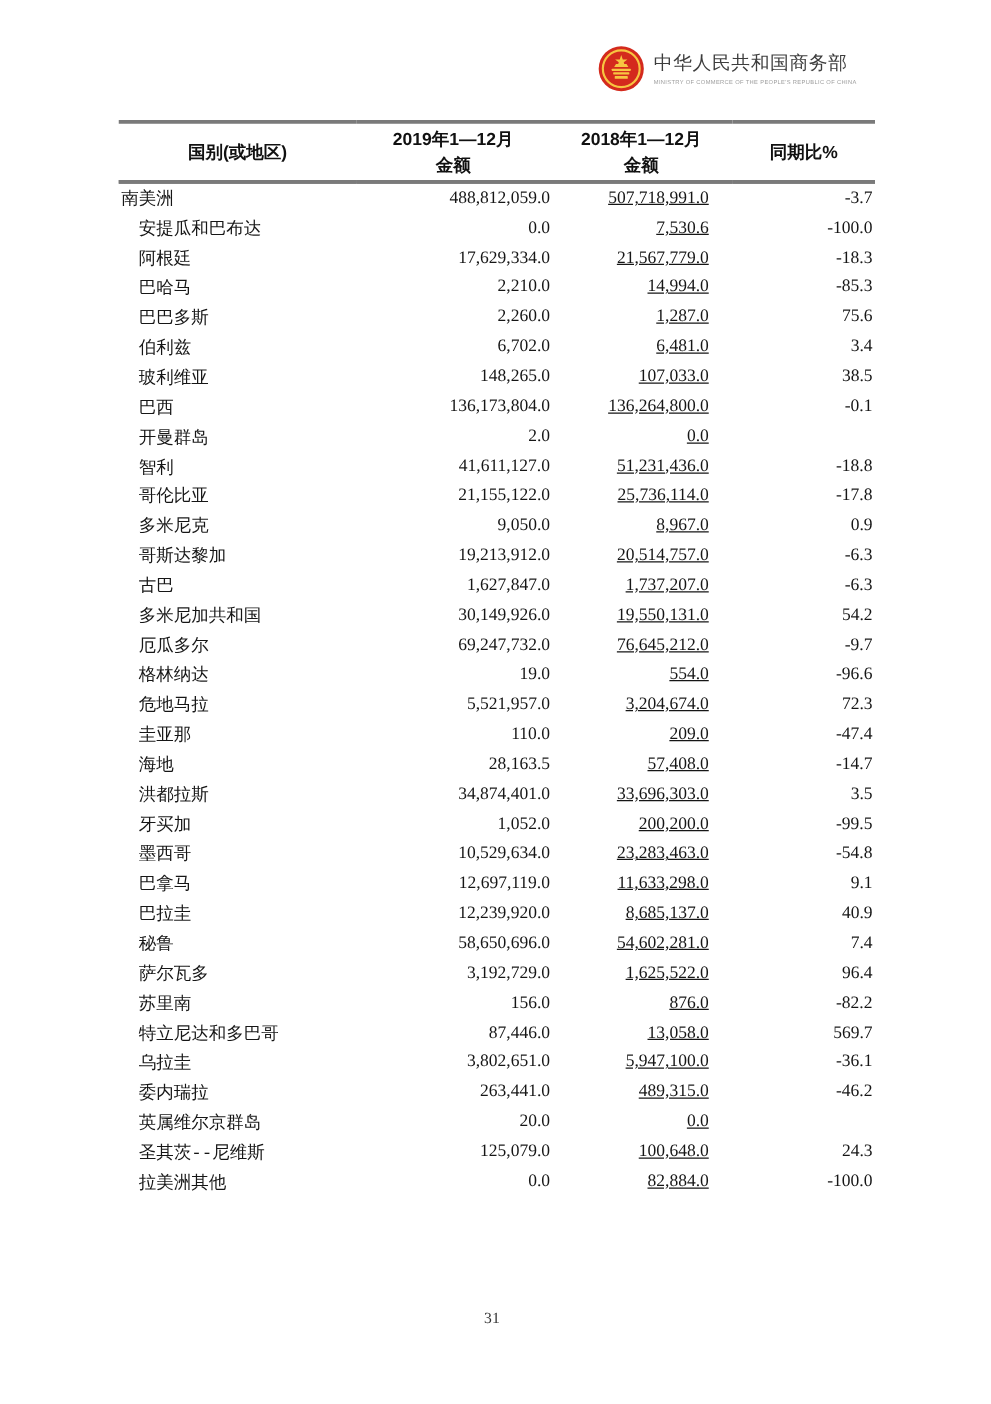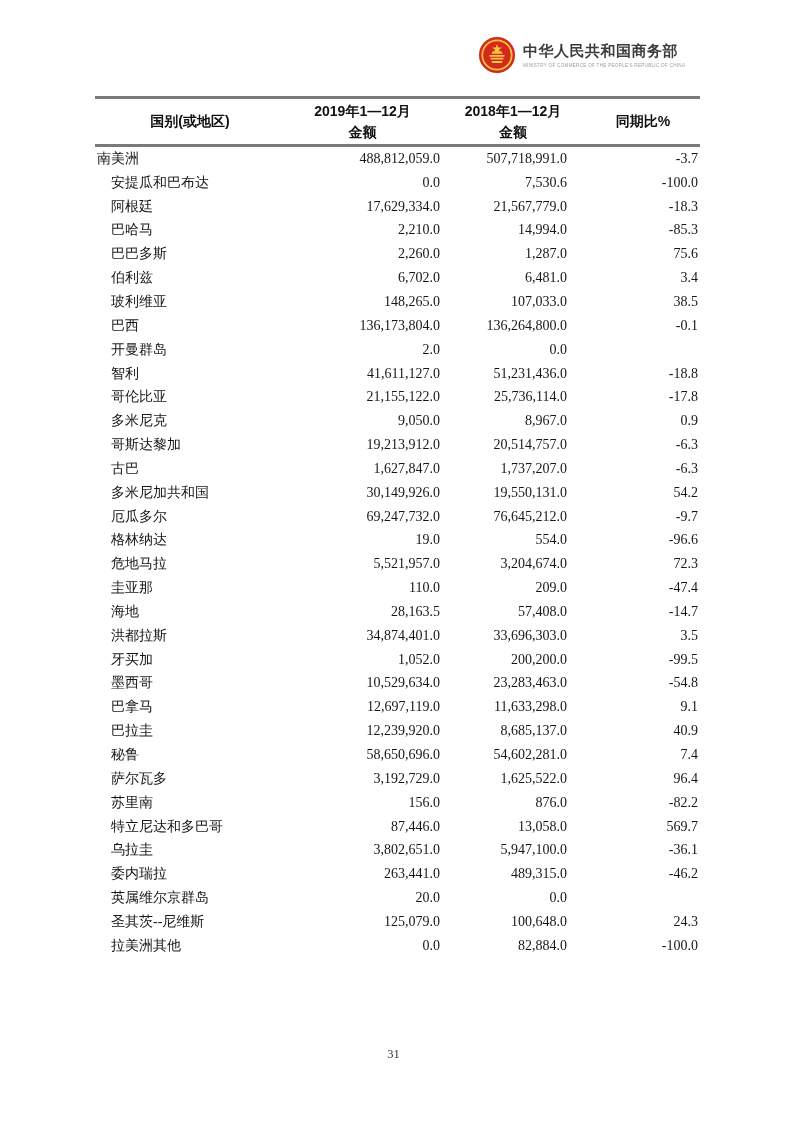--- a/index.html
+++ b/index.html
@@ -19,21 +19,21 @@
     left: 478px;
     top: 36px;
     display: flex;
     align-items: flex-start;
   }
   .emblem { width: 38px; height: 38px; flex: 0 0 auto; }
   .emblem svg { width: 38px; height: 38px; display: block; }
   .masthead-text { margin-left: 7px; padding-top: 7px; }
   .ministry-name {
     font-family: "Liberation Sans", "DejaVu Sans", sans-serif;
-    font-weight: bold;
+    font-weight: normal;
     font-size: 15px;
     letter-spacing: 0.5px;
     color: #3d3d3d;
     white-space: nowrap;
     line-height: 1.1;
   }
   .ministry-subtitle {
     font-family: "Liberation Sans", "DejaVu Sans", sans-serif;
     font-size: 4.6px;
     letter-spacing: 0.28px;
@@ -71,24 +71,24 @@
   }
 
   tbody td {
     height: 23.85px;
     padding: 0;
     font-size: 14px;
     vertical-align: middle;
     white-space: nowrap;
   }
   td.country { text-align: left; padding-left: 2px; }
-  tr.indented td.country { padding-left: 16px; }
+  tr.indented td.country { padding-left: 16px; font-family: Liberation Mono, monospace; }
   td.num { text-align: right; }
   td.n2019 { padding-right: 0; }
-  td.n2018 { padding-right: 19px; }
+  td.n2018 { padding-right: 19px; text-decoration: underline; }
   td.yoy { padding-right: 2px; }
 
   
   .page-number {
     position: absolute;
     left: 0;
     top: 1027px;
     width: 787px;
     text-align: center;
     font-size: 12.5px;

